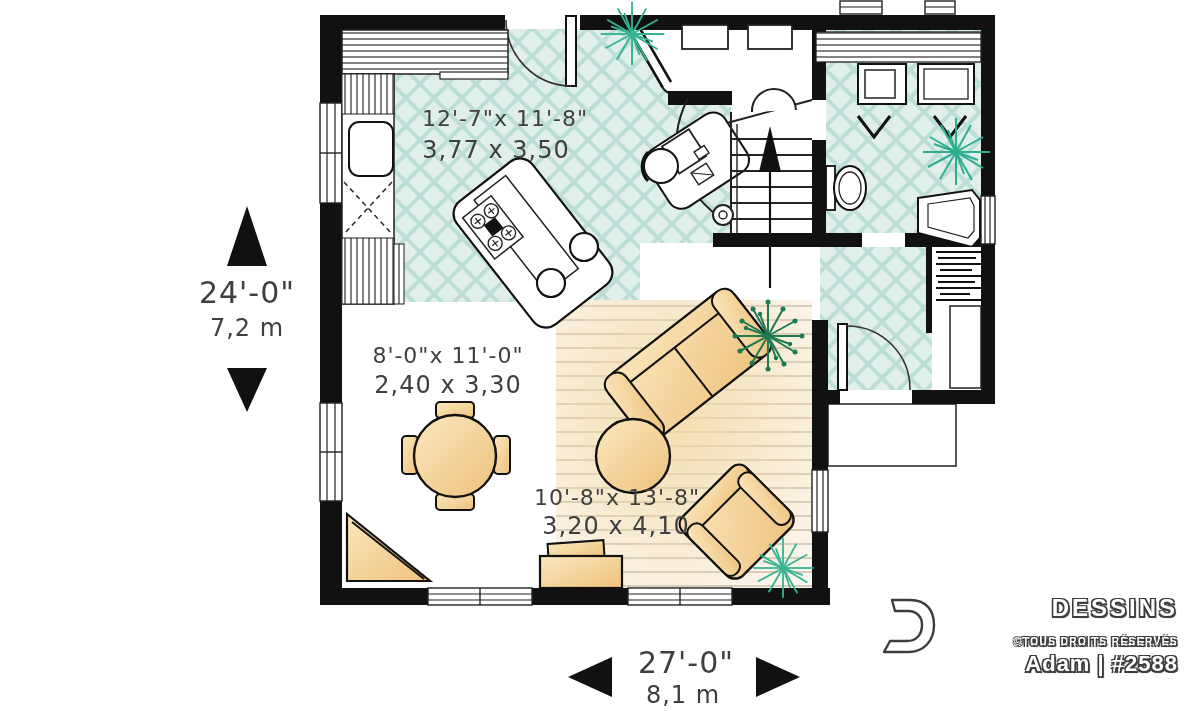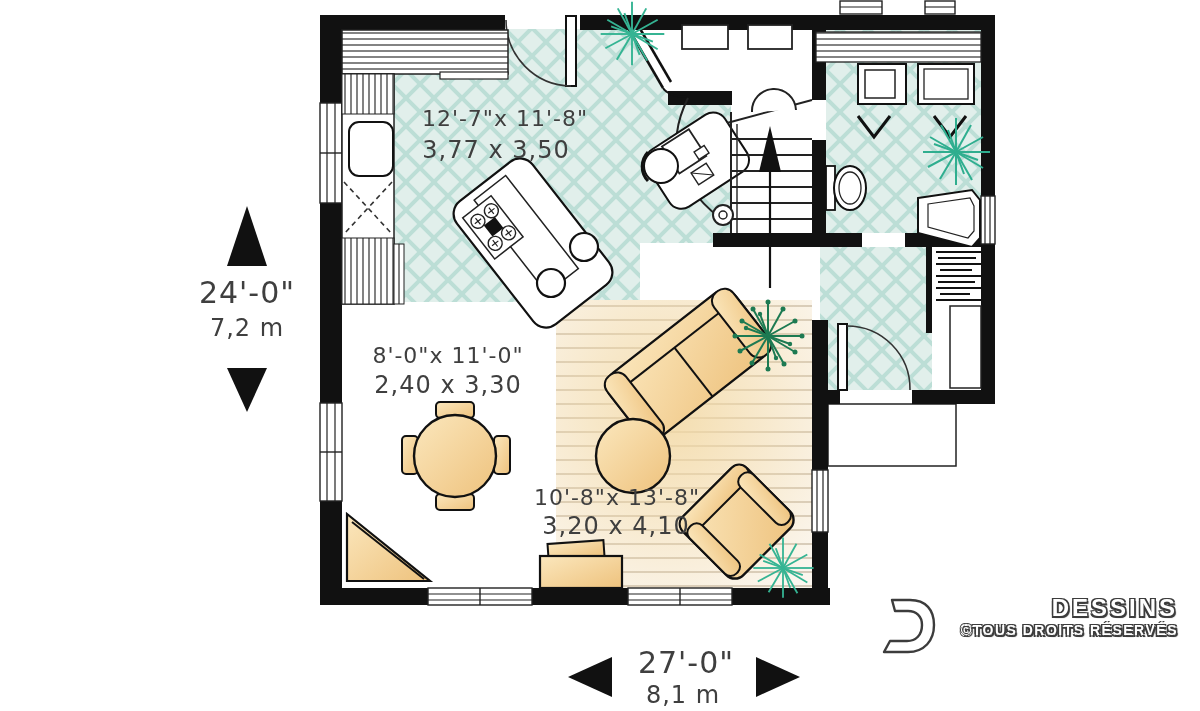--- a/index.html
+++ b/index.html
@@ -11,21 +11,21 @@
   .lbl2{font-size:24px;letter-spacing:1px;}
   .dimBig{font-size:30px;letter-spacing:1px;}
   .dimSm{font-size:24px;letter-spacing:1px;}
   
   #brand{position:absolute;right:22px;top:596px;width:300px;text-align:right;color:#fff;}
   .outl{text-shadow:-1.5px -1.5px 0 #3c3c3c, 1.5px -1.5px 0 #3c3c3c,
         -1.5px 1.5px 0 #3c3c3c, 1.5px 1.5px 0 #3c3c3c, 2px 2px 1px #6a6a6a;}
   #brandRow{display:flex;justify-content:flex-end;align-items:flex-start;gap:8px;}
   #brandText{line-height:1.0;}
   .studio{font-family:"Liberation Sans",sans-serif;font-weight:bold;font-size:24px;letter-spacing:3px;}
-  .rights{font-family:"Liberation Sans",sans-serif;font-weight:bold;font-size:14px;letter-spacing:1.5px;margin-top:3px;}
+  .rights{font-family:"Liberation Sans",sans-serif;font-weight:bold;font-size:10px;letter-spacing:1.5px;margin-top:17px;}
   .model{font-family:"Liberation Sans",sans-serif;font-weight:bold;font-size:22px;letter-spacing:1px;margin-top:4px;}
 </style>
 </head>
 <body>
 
 <div id="stage">
 <svg width="1200" height="711" viewBox="0 0 1200 711">
   <defs>
     <pattern id="lat" width="28" height="28" patternUnits="userSpaceOnUse">
       <rect width="28" height="28" fill="#e1efeb"></rect>
@@ -343,14 +343,15 @@
 <div id="brand">
   <div id="brandRow">
     <div id="brandText">
       <div class="studio outl">DESSINS</div>
       <div class="rights outl">©TOUS DROITS RÉSERVÉS</div>
     </div>
     <svg width="58" height="60" viewBox="0 0 58 60">
       <path d="M14 4 H32 C48 4 56 14 56 29 C56 45 46 56 30 56 H6 L12 45 H29 C38 45 44 39 44 29 C44 20 38 15 30 15 H17 Z" fill="#ffffff" stroke="#3c3c3c" stroke-width="2.4" stroke-linejoin="round"></path>
     </svg>
   </div>
+  <div class="model outl">Adam | #2588</div>
 </div>
 </div>
 
 </body></html>

